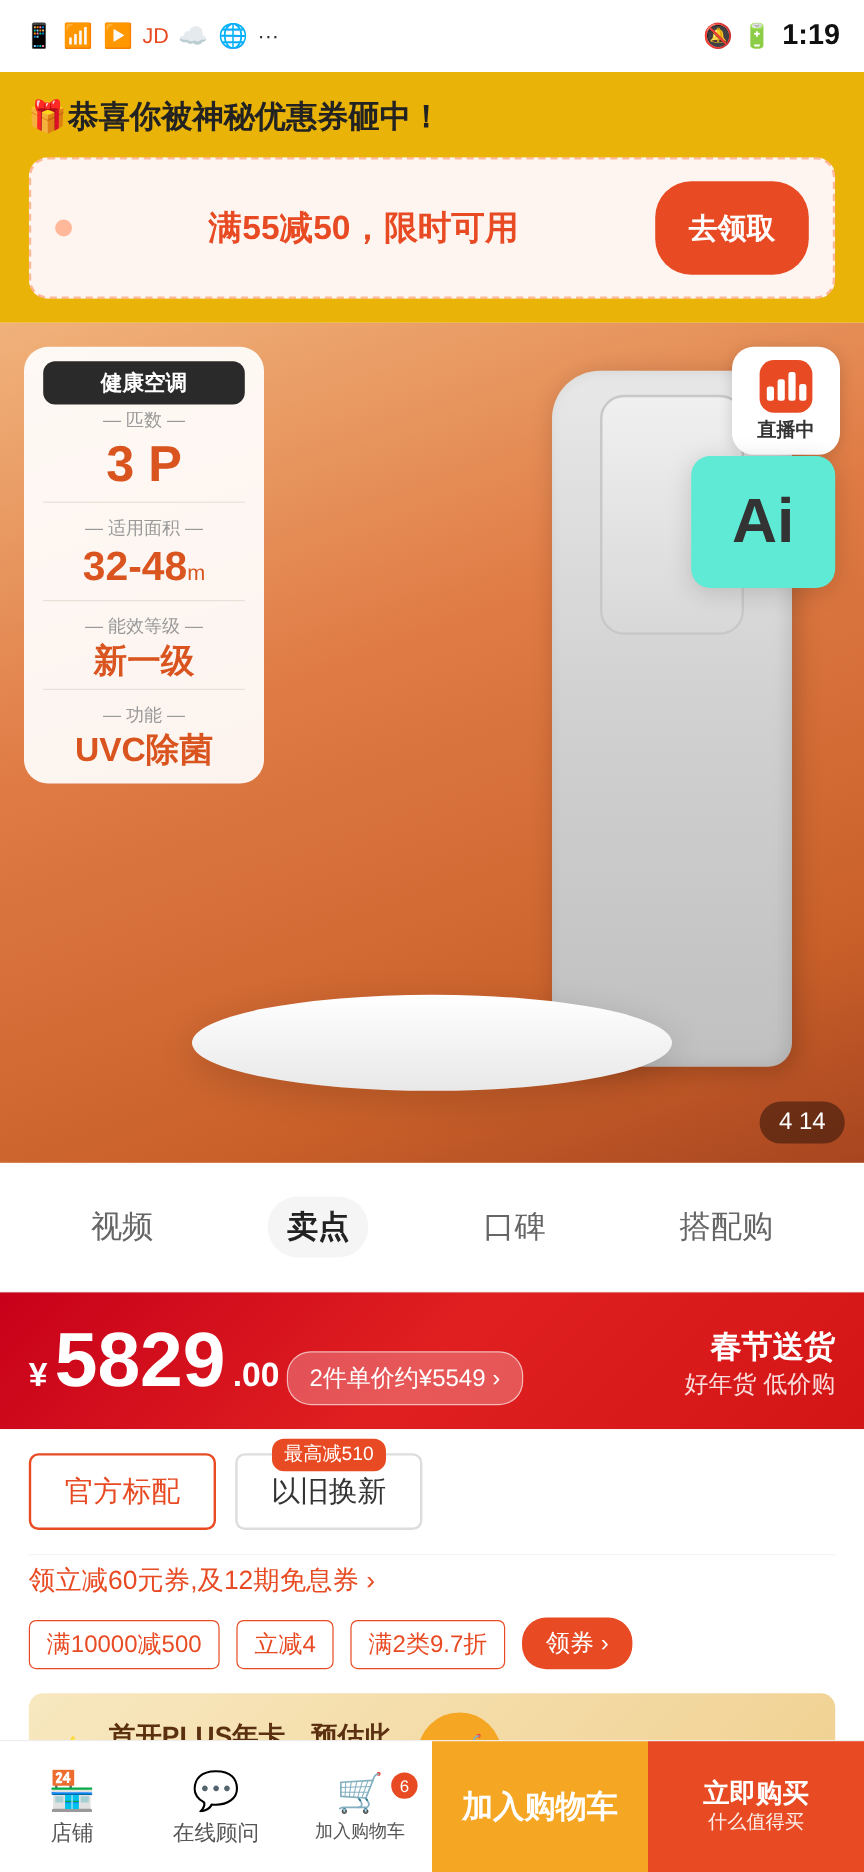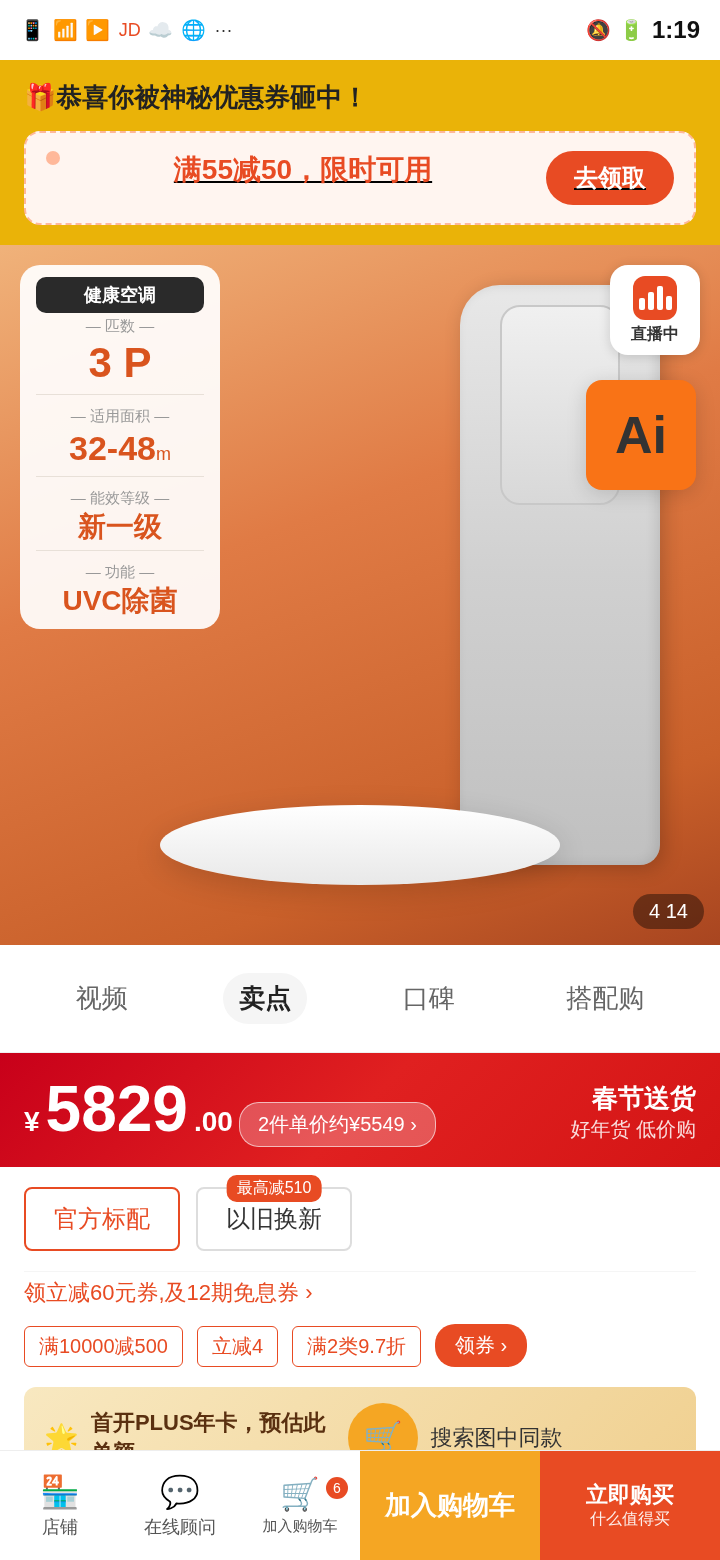--- a/index.html
+++ b/index.html
@@ -51,43 +51,43 @@
       font-size: 26px;
       font-weight: 600;
       color: #222;
       margin-bottom: 16px;
     }
     .coupon-row {
       background: #fff5f0;
       border: 2px dashed #ffb89a;
       border-radius: 16px;
       display: flex;
+      align-items: center;
       justify-content: space-between;
       padding: 18px 20px;
-      text-decoration: underline;
     }
     .coupon-dot {
       width: 14px;
       height: 14px;
       border-radius: 50%;
       background: #ffb89a;
     }
     .coupon-text {
       font-size: 28px;
       color: #e84b23;
       font-weight: 600;
       flex: 1;
       text-align: center;
     }
     .coupon-btn {
       background: #e84b23;
       color: #fff;
       border: none;
       border-radius: 30px;
-      padding: 11px 28px;
+      padding: 23px 28px;
       font-size: 24px;
       font-weight: 600;
       cursor: pointer;
     }
 
     
     .product-image-area {
       width: 720px;
       height: 700px;
       background: linear-gradient(135deg, #f5cba7 0%, #e8a87c 40%, #d4956a 100%);
@@ -520,23 +520,23 @@
       justify-content: center;
       height: 110px;
       line-height: 1.3;
     }
     .btn-buy .sub { font-size: 16px; font-weight: 400; opacity: 0.9; }
 
     .ai-badge {
       position: absolute;
       right: 24px;
       top: 380px;
-      width: 110px;
+      width: 120px;
       height: 110px;
-      background: #f97316;
+      background: #5eead4;
       border-radius: 16px;
       box-shadow: 0 4px 20px rgba(0,0,0,0.15);
       display: flex;
       align-items: center;
       justify-content: center;
       font-size: 52px;
       font-weight: 800;
       color: #333;
       z-index: 10;
     }

